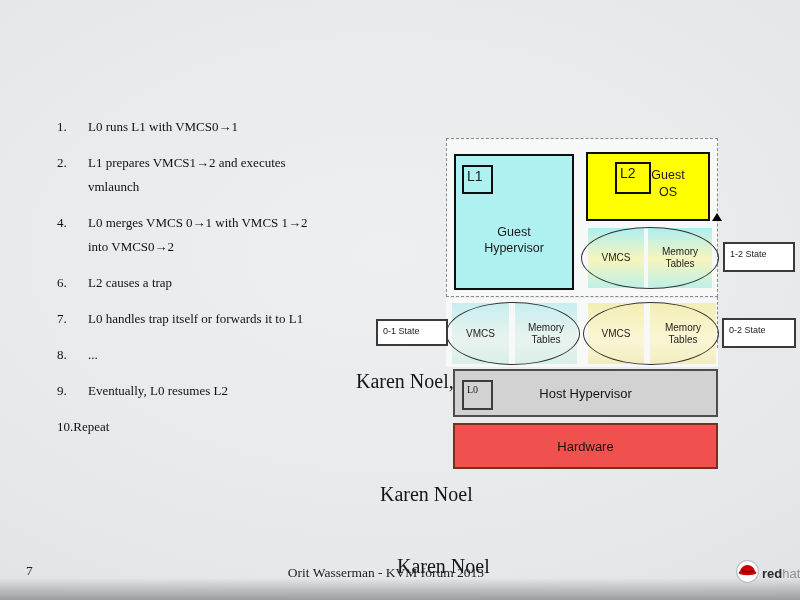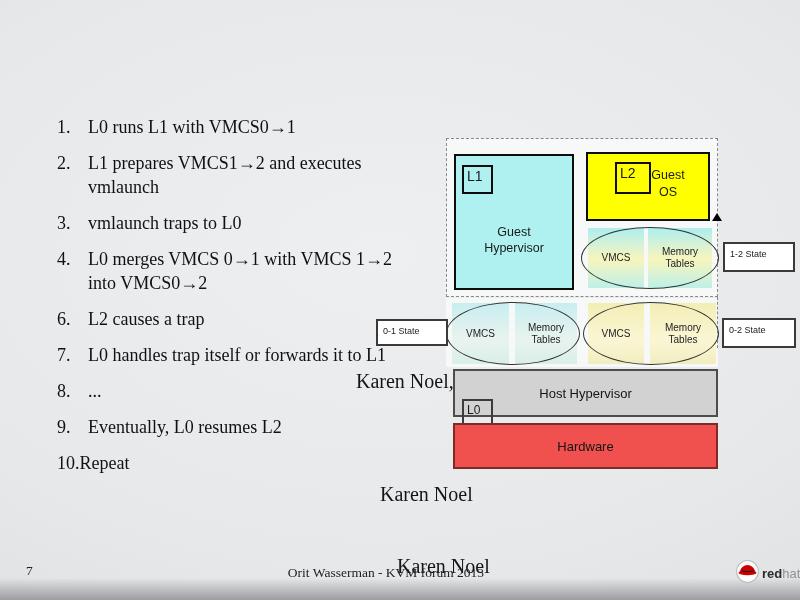--- a/index.html
+++ b/index.html
@@ -13,21 +13,21 @@
   .bottom-shade {
     position:absolute; left:0; top:578px; width:800px; height:22px;
     background:linear-gradient(180deg, rgba(155,157,160,0) 0%, #9b9da0 100%);
   }
   .title {
     position:absolute; left:59px; top:64px;
     font-size:27px; font-weight:bold; color:#000;
   }
   ol.steps {
     position:absolute; left:57px; top:115px; width:412px;
-    list-style:none; font-size:18px; line-height:24px;
+    list-style:none; font-size:13px; line-height:24px;
   }
   ol.steps li { padding-left:31px; margin-bottom:12px; }
   ol.steps .num { display:inline-block; min-width:31px; margin-left:-31px; }
   ol.steps .num.wide { min-width:0; }
   ol.steps .txt { white-space:pre-line; }
 
   
   .diag, .diag div { position:absolute; }
   .sans { font-family:"Liberation Sans", sans-serif; }
   .sect-top { left:446px; top:138px; width:272px; height:159px; border:1px dashed #888; background:#f7f8f8; }
@@ -58,21 +58,21 @@
   .e01-ell  { left:446px; top:302px; width:134px; height:63px; }
   .e02-vmcs { left:588px; top:303px; width:56px; height:61px; }
   .e02-mem  { left:650px; top:303px; width:66px; height:61px; }
   .e02-ell  { left:583px; top:302px; width:136px; height:63px; }
   .state { background:#fff; border:2px solid #3a3a3a; font-family:"Liberation Sans", sans-serif;
            font-size:9px; color:#222; padding:5px 0 0 5px; }
   .state-01 { left:376px; top:319px; width:72px; height:27px; }
   .state-12 { left:723px; top:242px; width:72px; height:30px; }
   .state-02 { left:722px; top:318px; width:74px; height:30px; }
   .host { left:453px; top:369px; width:265px; height:48px; background:#d2d2d2; border:2px solid #4d4d4d; }
-  .l0-box { left:7px; top:9px; width:31px; height:30px; border:2px solid #3c3c3c; font-family:Liberation Sans, sans-serif; font-size:12px; padding:2px 0 0 3px; color:#1a1a1a;margin-top:19px; }
+  .l0-box { left:7px; top:9px; width:31px; height:30px; border:2px solid #3c3c3c; font-family:Liberation Serif, serif; font-size:10px; padding:2px 0 0 3px; color:#1a1a1a; }
   .host-label, .hw-label { left:0; right:0; top:0; bottom:0; display:flex; align-items:center; justify-content:center;
     font-family:"Liberation Sans", sans-serif; font-size:13px; color:#141414; }
   .hardware { left:453px; top:423px; width:265px; height:46px; background:#f0514e; border:2px solid #7e2b28; }
 
   
   .wm { position:absolute; font-size:20px; color:#151515; }
   .wm1 { left:356px; top:370px; }
   .wm2 { left:380px; top:483px; }
   .wm3 { left:397px; top:555px; }
   .pagenum { position:absolute; left:26px; top:563px; font-size:13.5px; color:#222; }
@@ -85,21 +85,20 @@
 </head>
 <body>
 
 <div class="slide">
 
 
   <ol class="steps">
       <li><span class="num">1.</span><span class="txt">L0 runs L1 with VMCS0→1</span></li>
       <li><span class="num">2.</span><span class="txt">L1 prepares VMCS1→2 and executes
 vmlaunch</span></li>
-      <li><span class="num">3.</span><span class="txt">vmlaunch traps to L0</span></li>
       <li><span class="num">4.</span><span class="txt">L0 merges VMCS 0→1 with VMCS 1→2
 into VMCS0→2</span></li>
       <li><span class="num">6.</span><span class="txt">L2 causes a trap</span></li>
       <li><span class="num">7.</span><span class="txt">L0 handles trap itself or forwards it to L1</span></li>
       <li><span class="num">8.</span><span class="txt">...</span></li>
       <li><span class="num">9.</span><span class="txt">Eventually, L0 resumes L2</span></li>
       <li><span class="num wide">10.</span><span class="txt">Repeat</span></li>
     </ol>
 
   <div class="diag">

